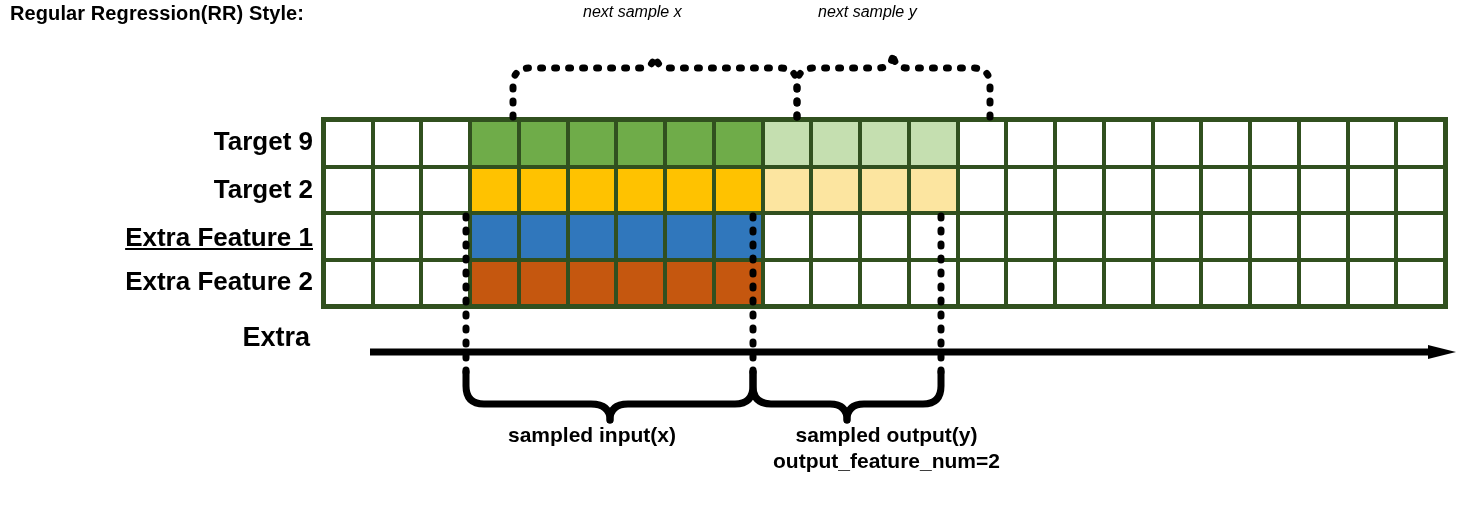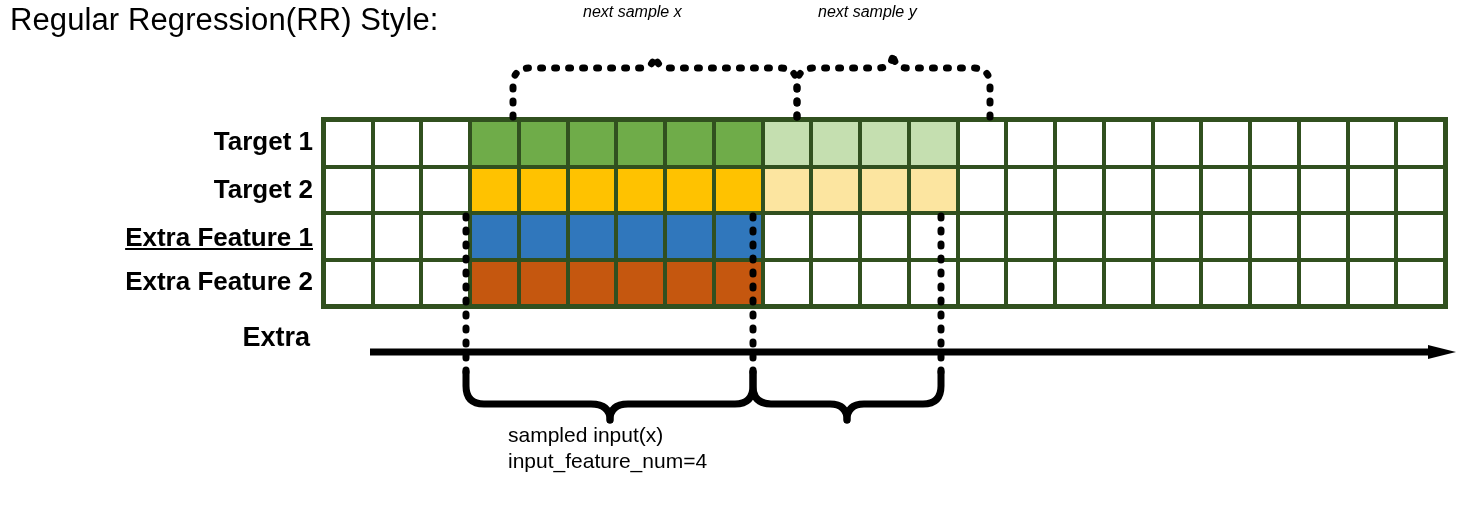--- a/index.html
+++ b/index.html
@@ -2,21 +2,21 @@
 <html><head>
 <meta charset="utf-8">
 <style>
   html,body{margin:0;padding:0;background:#ffffff;}
   body{width:1476px;height:516px;position:relative;overflow:hidden;
        font-family:"Liberation Sans",sans-serif;color:#000;}
 
   .abs{position:absolute;}
 
   
-  #title{left:10px;top:2px;font-size:31px;font-weight:400;letter-spacing:.1px;
+  #title{left:10px;top:2px;font-size:20px;font-weight:700;letter-spacing:.1px;
          white-space:nowrap;}
 
   
   .top-cap{font-size:16px;font-style:italic;font-weight:500;white-space:nowrap;}
   #cap-x{left:583px;top:3px;}
   #cap-y{left:818px;top:3px;}
 
   
   .row-label{font-size:26px;font-weight:700;white-space:nowrap;text-align:right;
              width:255px;left:58px;height:48px;line-height:48px;}
@@ -31,33 +31,33 @@
 
   
   #time-label{left:175px;top:322px;width:135px;text-align:right;
               font-size:27px;font-weight:700;}
   #time-axis{left:370px;top:345px;width:1086px;height:14px;}
 
   
   #overlay{left:0;top:0;width:1476px;height:516px;pointer-events:none;}
 
   
-  .bot-cap{font-size:21px;font-weight:400;line-height:26px;white-space:nowrap;}
+  .bot-cap{font-size:21px;font-weight:700;line-height:26px;white-space:nowrap;text-align:center;}
   #bot-x{left:508px;top:422px;}
   #bot-y{left:773px;top:422px;}
 </style>
 </head>
 <body>
 
 <div class="abs" id="title">Regular Regression(RR) Style:</div>
 
 <div class="abs top-cap" id="cap-x">next sample x</div>
 <div class="abs top-cap" id="cap-y">next sample y</div>
 
-<div class="abs row-label" style="top:117px;">Target 1</div>
+<div class="abs row-label" style="top:117px;">Target 9</div>
 <div class="abs row-label" style="top:165px;">Target 2</div>
 <div class="abs row-label" style="top:213px;text-decoration:underline;">Extra Feature 1</div>
 <div class="abs row-label" style="top:257px;text-align:right;">Extra Feature 2</div>
 
 <div class="abs" id="grid">
     <div class="cell" style="background: rgb(255, 255, 255);"></div>
     <div class="cell" style="background: rgb(255, 255, 255);"></div>
     <div class="cell" style="background: rgb(255, 255, 255);"></div>
     <div class="cell" style="background: rgb(111, 172, 73);"></div>
     <div class="cell" style="background: rgb(111, 172, 73);"></div>
@@ -179,16 +179,17 @@
     <path d="M753,372 L753,386 Q753,404 735,404 L628,404 Q610,404 610,420"></path>
   </g>
   <g fill="none" stroke="#000" stroke-width="7" stroke-linecap="round">
     <path d="M753,372 L753,386 Q753,404 771,404 L830,404 Q847,404 847,420"></path>
     <path d="M941,372 L941,386 Q941,404 923,404 L864,404 Q847,404 847,420"></path>
   </g>
 </svg>
 
 <div class="abs bot-cap" id="bot-x">
   <div>sampled input(x)</div>
-  <div>input_feature_num=4</div>
 </div>
 <div class="abs bot-cap" id="bot-y">
+  <div>sampled output(y)</div>
+  <div>output_feature_num=2</div>
 </div>
 
 </body></html>

